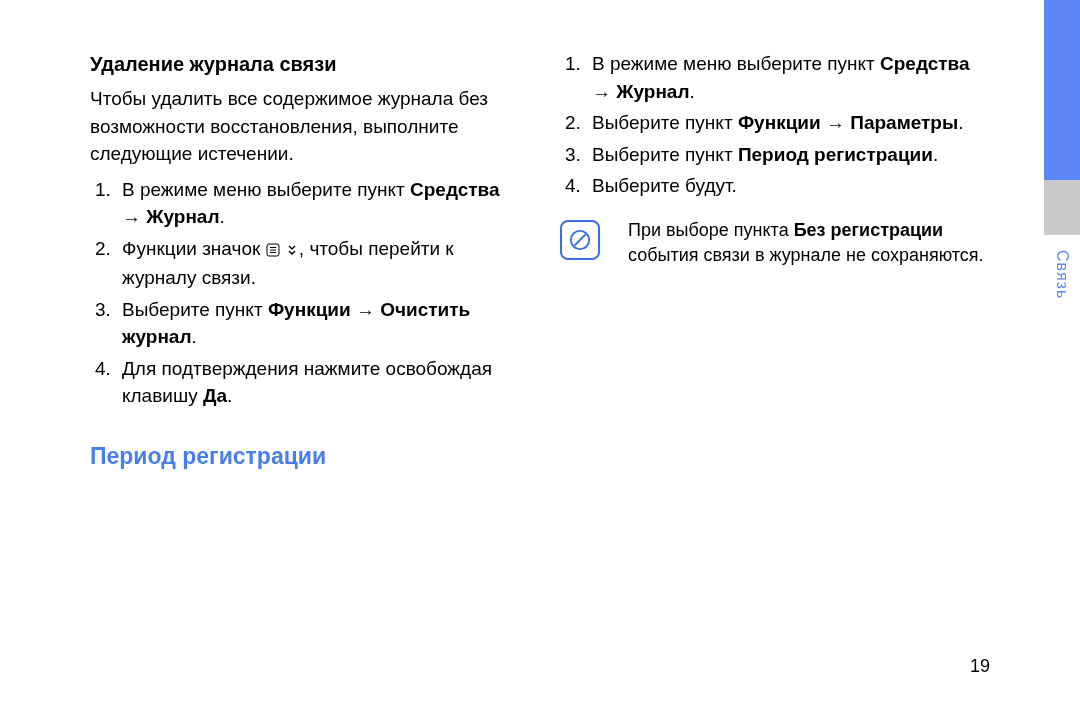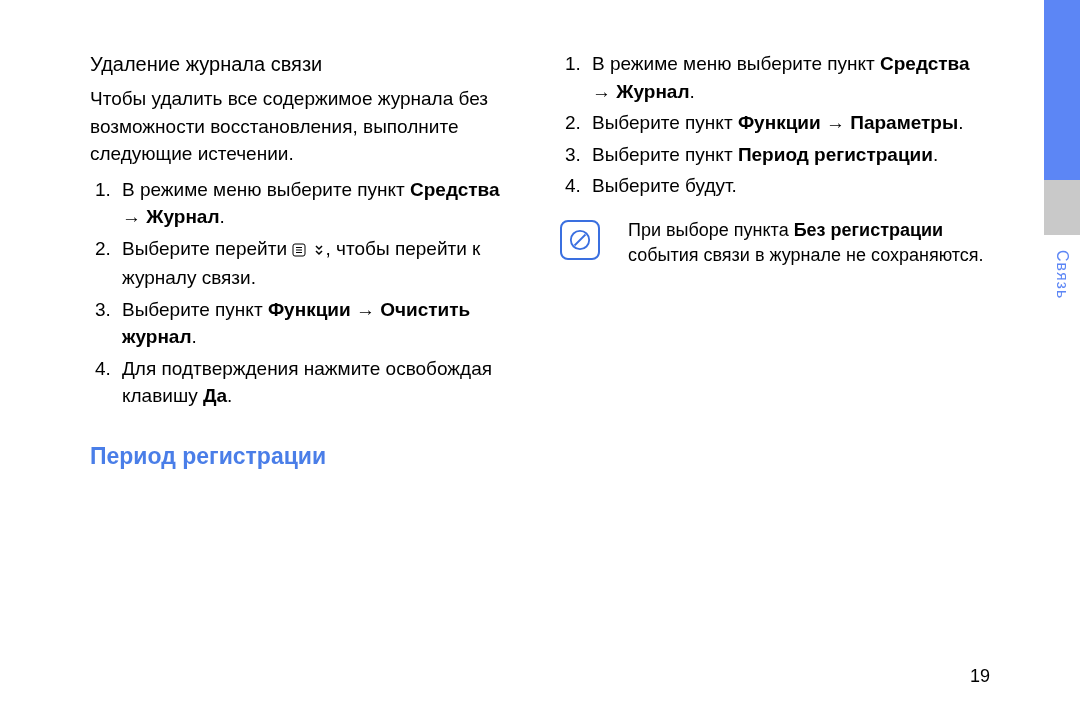--- a/index.html
+++ b/index.html
@@ -26,21 +26,21 @@
     gap: 40px;
   }
 
   .col {
     flex: 1;
     font-size: 19px;
     line-height: 1.45;
   }
 
   .subheading {
-    font-weight: normal;
+    font-weight: bold;
     font-size: 20px;
     margin-bottom: 6px;
   }
 
   .intro {
     margin-bottom: 8px;
   }
 
   ol {
     margin: 0 0 18px 0;
@@ -126,21 +126,21 @@
   .tab-label {
     writing-mode: vertical-rl;
     font-size: 16px;
     color: #5c86f5;
     letter-spacing: 1px;
   }
 
   .page-number {
     position: absolute;
     right: 90px;
-    bottom: 34px;
+    bottom: 44px;
     font-size: 18px;
   }
 
   .inline-icon {
     display: inline-block;
     vertical-align: -2px;
   }
 
   b { font-weight: bold; margin-top: 22px; }
 </style>
@@ -155,21 +155,21 @@
 
       <div class="subheading">Удаление журнала связи</div>
 
       <div class="intro">Чтобы удалить все содержимое журнала без возможности восстановления, выполните следующие истечении.</div>
 
       <ol>
         <li>
           <span>В режиме меню выберите пункт </span><b>Средства</b><span class="arrow"> → </span><b>Журнал</b><span>.</span>
         </li>
         <li>
-          <span>Выберите перейти </span>
+          <span>Функции значок </span>
           <span class="inline-icon">
             <svg width="14" height="14" viewBox="0 0 14 14">
               <rect x="1" y="1" width="12" height="12" rx="2" fill="none" stroke="#000" stroke-width="1"></rect>
               <line x1="4" y1="4.5" x2="10" y2="4.5" stroke="#000" stroke-width="1"></line>
               <line x1="4" y1="7" x2="10" y2="7" stroke="#000" stroke-width="1"></line>
               <line x1="4" y1="9.5" x2="10" y2="9.5" stroke="#000" stroke-width="1"></line>
             </svg>
           </span>
           <span class="inline-icon">
             <svg width="14" height="14" viewBox="0 0 14 14">

